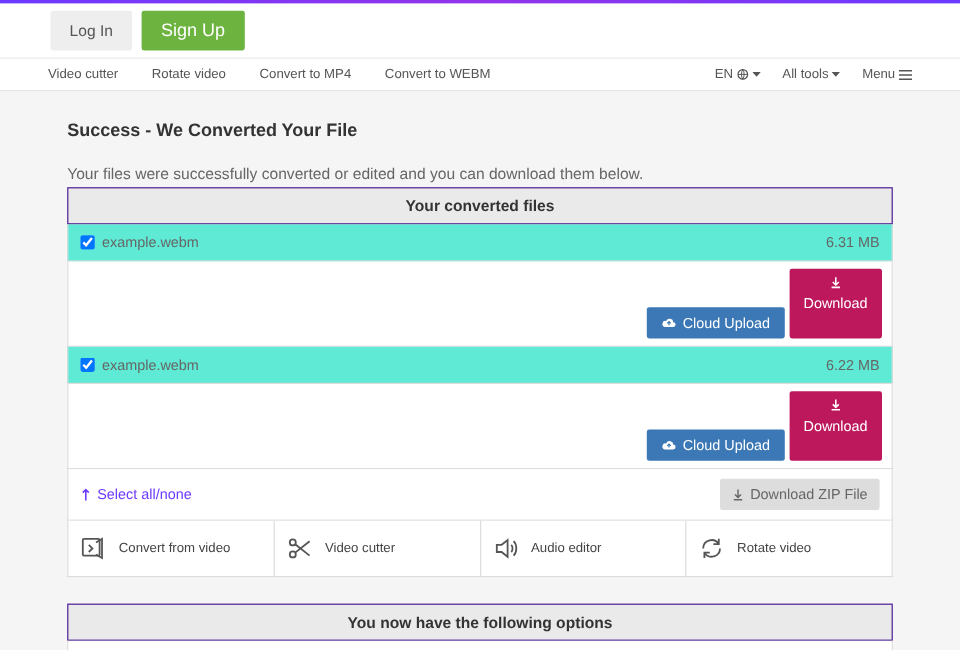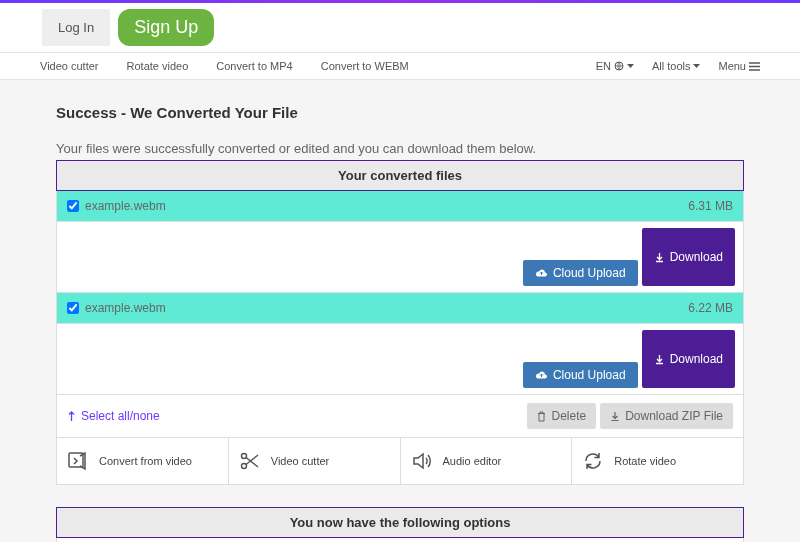--- a/index.html
+++ b/index.html
@@ -6,36 +6,36 @@
 body { background: #f5f5f5; font-size: 13px; color: #333; }
 .top-gradient { height: 3px; background: linear-gradient(90deg, #6c39ff 0%, #9333ea 50%, #6c39ff 100%); }
 .header { background: #fff; padding: 6px 14px; display: flex; align-items: center; justify-content: space-between; border-bottom: 1px solid #e5e5e5; }
 .header-left { display: flex; align-items: center; gap: 10px; }
 .logo { font-size: 20px; font-weight: 700; color: #222; letter-spacing: 0.5px; display: flex; align-items: center; gap: 2px; }
 .logo .num { background: #6c39ff; color: #fff; width: 24px; height: 24px; border-radius: 3px; display: inline-flex; align-items: center; justify-content: center; font-size: 16px; position: relative; }
 .tagline { font-size: 10px; color: #666; line-height: 1.3; }
 .tagline .t1 { font-weight: 600; color: #444; }
 .header-right { display: flex; gap: 8px; padding-left: 28px; }
 .btn-login { background: #eee; color: #555; border: none; padding: 8px 16px; font-size: 13px; cursor: pointer; border-radius: 2px; }
-.btn-signup { background: #6db33f; color: #fff; border: none; padding: 8px 16px; font-size: 18px; cursor: pointer; border-radius: 12px; }
+.btn-signup { background: #6db33f; color: #fff; border: none; padding: 8px 16px; font-size: 15px; cursor: pointer; border-radius: 2px; }
 .nav { background: #fff; padding: 7px 40px; display: flex; justify-content: space-between; border-bottom: 1px solid #e5e5e5; font-size: 11px; }
 .nav-left { display: flex; gap: 28px; }
 .nav-left a { color: #555; text-decoration: none; cursor: pointer; }
 .nav-right { display: flex; gap: 18px; align-items: center; color: #555; }
 .nav-right span { display: flex; align-items: center; gap: 3px; cursor: pointer; }
 .container { max-width: 720px; margin: 0 auto; padding: 24px 16px; }
 h1 { font-size: 15px; font-weight: 600; color: #333; margin-bottom: 20px; }
 .subtitle { font-size: 13px; color: #666; margin-bottom: 4px; }
 .panel-head { background: #eaeaea; text-align: center; padding: 7px; font-weight: 600; font-size: 13px; border: 1px solid #4c1d95; }
 .file-row { background: #5eead4; border: 1px solid #ddd; border-top: none; padding: 8px 10px; display: flex; align-items: center; justify-content: space-between; font-size: 12px; color: #666; }
 .file-row .fl { display: flex; align-items: center; gap: 6px; }
 .file-row input[type=checkbox] { width: 12px; height: 12px; }
 .action-row { background: #fff; border: 1px solid #ddd; border-top: none; padding: 6px 8px; display: flex; justify-content: flex-end; gap: 4px; }
 .btn-cloud { background: #3b78b5; color: #fff; border: none; padding: 6px 12px; font-size: 12px; cursor: pointer; display: flex; align-items: center; gap: 5px; border-radius: 2px; margin-top: 32px; }
-.btn-download { background: #4c1d95; color: #fff; border: none; padding: 6px 12px; font-size: 12px; cursor: pointer; display: flex; align-items: center; gap: 5px; border-radius: 2px; }
+.btn-download { background: #be185d; color: #fff; border: none; padding: 6px 12px; font-size: 12px; cursor: pointer; display: flex; align-items: center; gap: 5px; border-radius: 2px; flex-direction: column; }
 .select-row { background: #fff; border: 1px solid #ddd; border-top: none; padding: 8px 10px; display: flex; align-items: center; justify-content: space-between; }
 .select-link { color: #6c39ff; font-size: 12px; display: flex; align-items: center; gap: 5px; cursor: pointer; }
 .btn-grey { background: #ddd; color: #666; border: none; padding: 6px 10px; font-size: 12px; cursor: pointer; display: flex; align-items: center; gap: 5px; border-radius: 2px; }
 .select-right { display: flex; gap: 4px; }
 .edit-grid { display: flex; background: #fff; border: 1px solid #ddd; border-top: none; }
 .edit-item { flex: 1; padding: 12px 10px; display: flex; align-items: center; gap: 10px; border-right: 1px solid #ddd; font-size: 11px; color: #444; cursor: pointer; }
 .edit-item:last-child { border-right: none; }
 .edit-item svg { flex-shrink: 0; }
 .opts { background: #fff; border: 1px solid #ddd; border-top: none; padding: 14px 20px; }
 .mt { margin-top: 22px; }
@@ -139,26 +139,20 @@
 
   <div class="select-row">
     <div class="select-link">
       <svg width="9" height="12" viewBox="0 0 9 12">
           <path d="M4.5 11V2M2 4.5L4.5 2L7 4.5" stroke="#6c39ff" stroke-width="1.3" fill="none"></path>
         </svg>
       <span>Select all/none</span>
     </div>
     <div class="select-right">
       <button class="btn-grey">
-        <svg width="9" height="11" viewBox="0 0 9 11">
-            <path d="M1 2.5h7M2 2.5V10h5V2.5M3 2.5V1h3v1.5" stroke="#666" stroke-width="1" fill="none"></path>
-          </svg>
-        <span>Delete</span>
-      </button>
-      <button class="btn-grey">
         <svg width="10" height="11" viewBox="0 0 10 11">
             <path d="M5 1v6M2.5 5L5 7.5L7.5 5M1.5 9.5h7" stroke="#666" stroke-width="1.2" fill="none"></path>
           </svg>
         <span>Download ZIP File</span>
       </button>
     </div>
   </div>
 
   <div class="edit-grid">
     <div class="edit-item">

